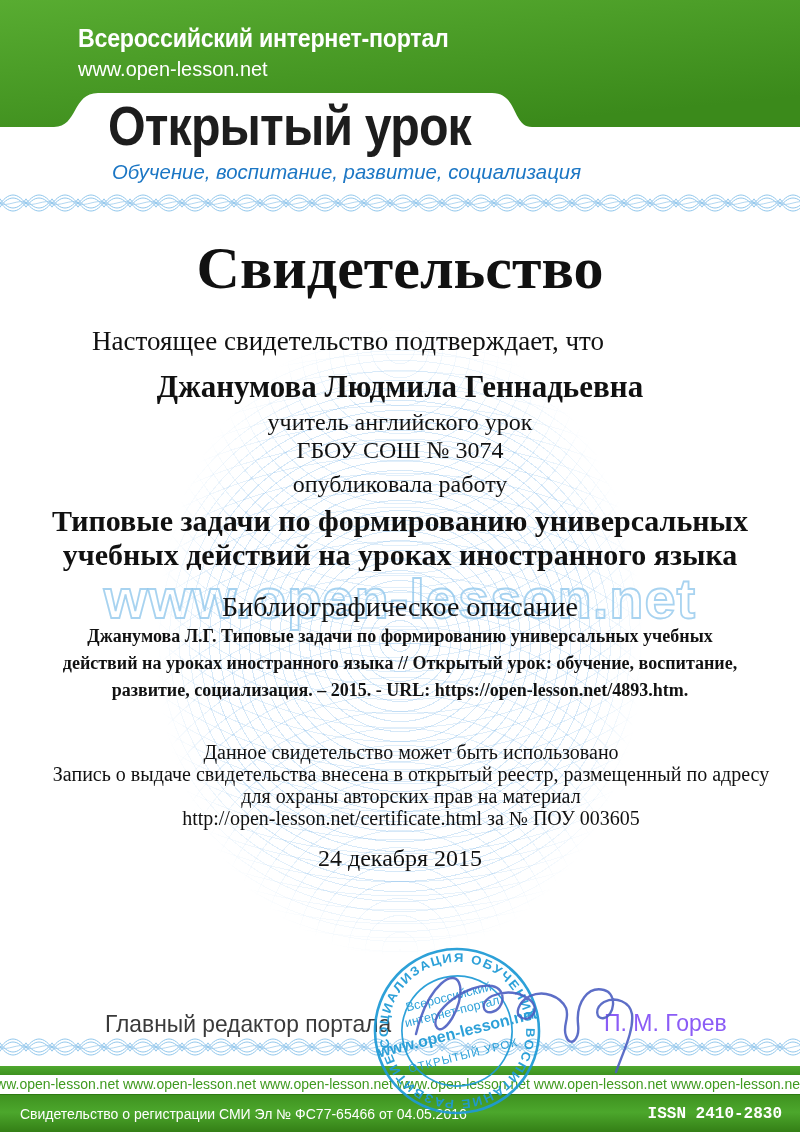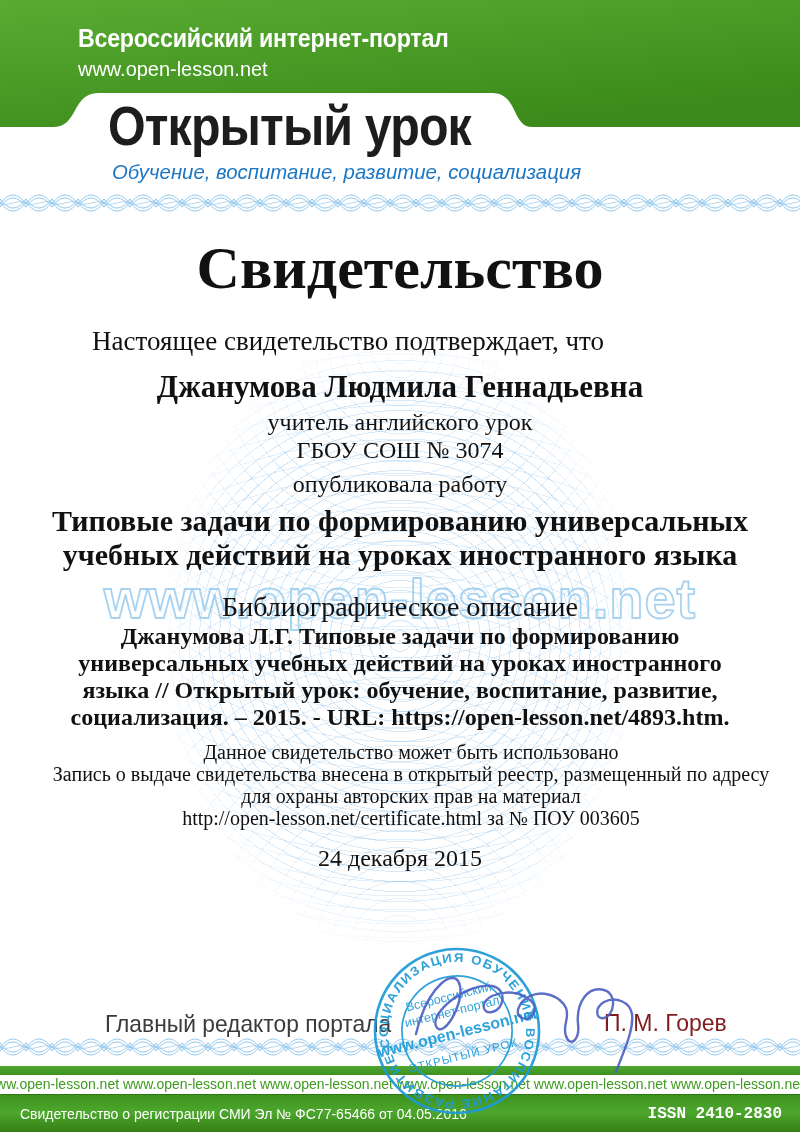--- a/index.html
+++ b/index.html
@@ -41,29 +41,29 @@
   .cbody{position:absolute;left:0;top:0;width:800px;z-index:3;text-align:center;}
   .cert-title{position:absolute;left:0;width:800px;top:234px;
     font-weight:bold;font-size:60px;letter-spacing:0;}
   .cert-intro{position:absolute;left:0;width:696px;top:326px;font-size:27px;}
   .recipient-name{position:absolute;left:0;width:800px;top:369px;font-weight:bold;font-size:31px;}
   .recipient-pos{position:absolute;left:0;width:800px;top:409px;font-size:24px;}
   .recipient-school{position:absolute;left:0;width:800px;top:437px;font-size:24px;}
   .action-line{position:absolute;left:0;width:800px;top:471px;font-size:24px;}
   .work-title{position:absolute;left:40px;width:720px;top:504px;font-weight:bold;font-size:30px;line-height:34px;}
   .bib-label{position:absolute;left:0;width:800px;top:591px;font-size:28px;}
-  .bibliography{position:absolute;left:50px;width:700px;top:623px;font-weight:bold;font-size:24px;line-height:27px;}
+  .bibliography{position:absolute;left:50px;width:700px;top:623px;font-weight:bold;font-size:18px;line-height:27px;}
   .usage{position:absolute;left:0;width:800px;top:741px;font-size:20px;line-height:22px;padding-left:11px;}
   .cert-date{position:absolute;left:0;width:800px;top:845px;font-size:24px;}
 
   
   .editor-label{position:absolute;left:105px;top:1010px;z-index:4;
     font-family:"Liberation Sans",sans-serif;font-size:24px;color:#3a3a3a;transform:scaleX(.95);transform-origin:left;}
   .editor-name{position:absolute;left:604px;top:1010px;z-index:4;
-    font-family:"Liberation Sans",sans-serif;font-size:23px;color:#7f1d1d;}
+    font-family:"Liberation Sans",sans-serif;font-size:23px;color:#8b5cf6;}
   .stamp-svg{position:absolute;left:362px;top:936px;z-index:5;transform:rotate(-14deg);opacity:.93;}
   .sig-svg{position:absolute;left:408px;top:950px;z-index:6;}
 
   
   .green-bar{position:absolute;left:0;top:1066px;width:800px;height:9px;z-index:4;
     background:linear-gradient(180deg,#4fa82e,#3e9120);}
   .url-strip{position:absolute;left:0;top:1075px;width:800px;height:19px;z-index:4;background:#fff;
     font-family:"Liberation Sans",sans-serif;font-size:14px;line-height:19px;color:#3f9a1f;
     white-space:nowrap;overflow:hidden;}
   .url-strip span{margin-left:-14px;display:inline-block;}

